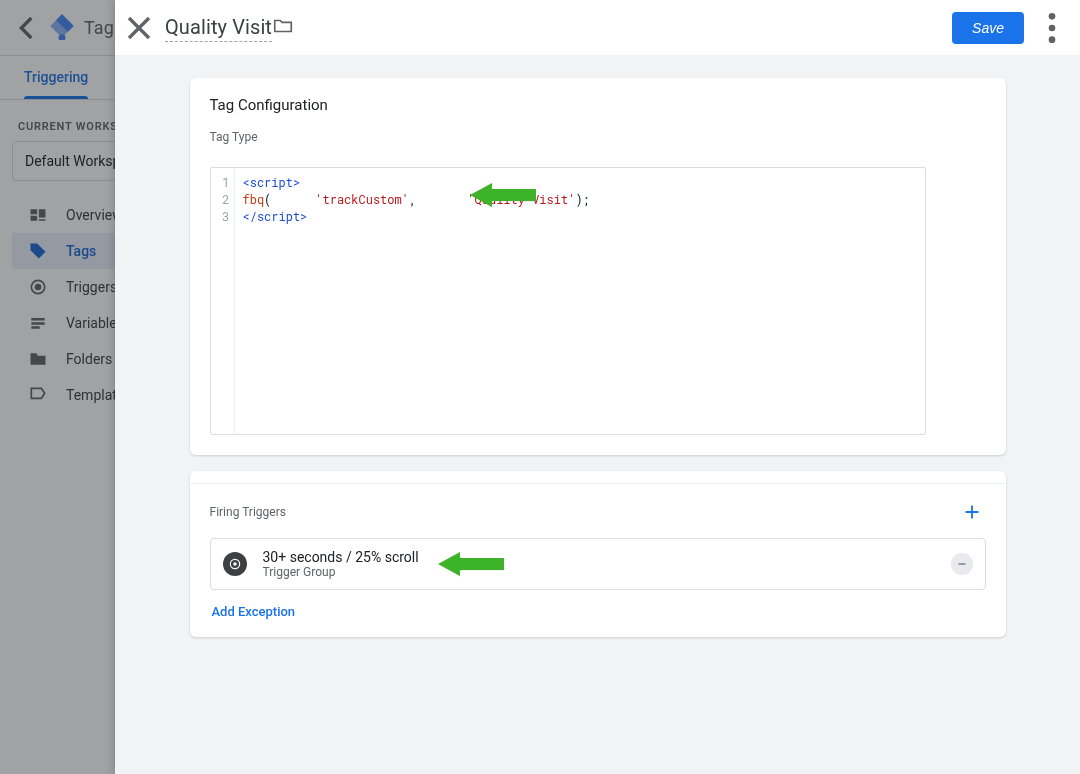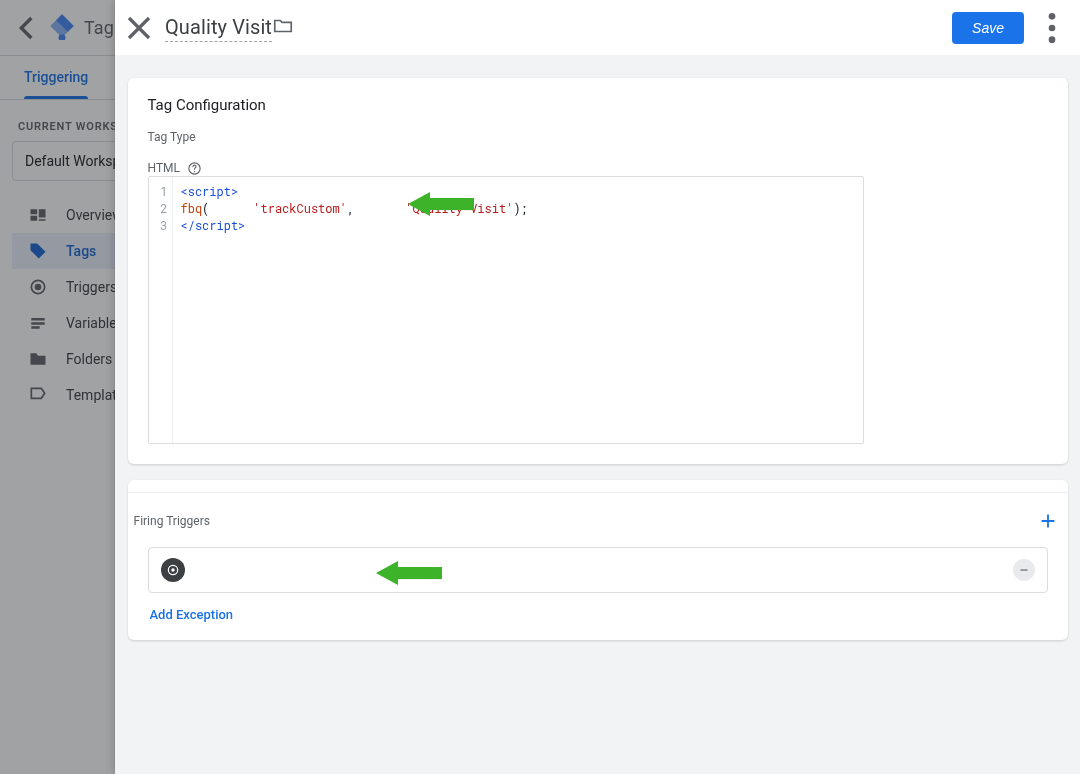--- a/index.html
+++ b/index.html
@@ -59,28 +59,28 @@
     }
     .folder-icon svg { width: 22px; height: 22px; color: #5f6368; }
     .panel-head .spacer { flex: 1; }
     .save-btn {
       height: 32px; padding: 0 20px; border-radius: 4px; background: #1a73e8; color:#fff; font-size: 14px; font-weight:500; border:none; cursor:pointer;font-style:italic;
     }
     .overflow-btn { margin-left: 8px; }
 
     .panel-body { flex:1; overflow:auto; display:flex; flex-direction:column; align-items:center; padding: 22px 0 30px; gap: 16px;}
     .card {
-      width: 940px; background:#fff; border-radius: 6px; box-shadow: 0 1px 2px rgba(60,64,67,.12), 0 1px 3px rgba(60,64,67,.08);
+      width: 816px; background:#fff; border-radius: 6px; box-shadow: 0 1px 2px rgba(60,64,67,.12), 0 1px 3px rgba(60,64,67,.08);
     }
     .card-h { padding: 18px 20px 2px; }
     .card-h h2 { font-size: 15px; font-weight: 400; color: #202124; }
 
     .section-inner { padding: 6px 20px 20px; }
 
-    .field-label { font-size: 12px; color: #5f6368; margin-top: 8px; margin-bottom: 16px; }
+    .field-label { font-size: 12px; color: #5f6368; margin-top: 8px; margin-bottom: 23px; }
 
     .tag-type-row {
       border: 1px solid #dadce0; border-radius: 4px; padding: 10px 12px; display:flex; align-items:center; gap: 16px;
     }
     .tag-type-row .tt-icon { width:30px; height:30px; border-radius:4px; display:flex; align-items:center; justify-content:center; }
     .tag-type-row .tt-icon svg{ width:22px; height:22px; color:#5f6368;}
     .tt-text .t1 { font-size: 14px; color:#202124; }
     .tt-text .t2 { font-size: 12px; color:#5f6368; }
 
     .html-label-row { display:flex; align-items:center; gap:6px; margin-top: 14px; }
@@ -97,21 +97,21 @@
     .tok-call{ color:#c2410c; }   
     .tok-str { color:#b91c1c;margin-left:44px; }   
     .tok-punc{ color:#111827; }
 
     .green-arrow {
       position:absolute; width:66px; height:28px; pointer-events:none;
       filter: drop-shadow(0 1px 0 rgba(0,0,0,.06));
     }
 
     
-    .trig-sub { padding: 14px 6px 4px; display:flex; align-items:center; justify-content: space-between;}
+    .trig-sub { padding: 14px 20px 4px; display:flex; align-items:center; justify-content: space-between;}
     .trig-sub .lbl { font-size: 12px; color:#5f6368; }
     .plus-btn svg{ width:22px; height:22px; color:#1a73e8; }
 
     .trigger-row {
       margin: 8px 20px 0; border:1px solid #dadce0; border-radius:4px; padding: 10px 12px; display:flex; align-items:center; gap:16px;
     }
     .trigger-row .tg-icon { width:24px; height:24px; border-radius:50%; background:#3c4043; display:flex; align-items:center; justify-content:center; }
     .trigger-row .tg-icon svg{ width:14px; height:14px; color:#fff;}
     .trigger-row .tg-text .t1{ font-size:14px; color:#202124;}
     .trigger-row .tg-text .t2{ font-size:12px; color:#5f6368;}
@@ -228,30 +228,20 @@
 
   <div class="panel-body">
 
     <div class="card">
       <div class="card-h">
           <h2>Tag Configuration</h2>
         </div>
       <div class="section-inner">
         <div class="field-label">Tag Type</div>
 
-        <div class="html-label-row">
-          <span class="field-label" style="margin:0">HTML</span>
-          <span class="q">
-            <svg viewBox="0 0 24 24" fill="none" stroke="currentColor" stroke-width="1.8">
-                <circle cx="12" cy="12" r="9"></circle>
-                <path d="M9.5 9a2.5 2.5 0 115 0c0 1.5-2.5 2-2.5 4" stroke-linecap="round"></path>
-                <circle cx="12" cy="17" r="1" fill="currentColor" stroke="none"></circle>
-              </svg>
-          </span>
-        </div>
 
         <div class="code-wrap">
           <div class="code-box" style="width:716px">
             <div class="gutter">
               <div>1</div>
               <div>2</div>
               <div>3</div>
             </div>
             <div class="code"><span class="tok-tag">&lt;script&gt;</span>
 <span class="tok-call">fbq</span><span class="tok-punc">(</span><span class="tok-str">'trackCustom'</span><span class="tok-punc">, </span><span class="tok-str">'Quality Visit'</span><span class="tok-punc">);</span>
@@ -277,20 +267,24 @@
       </div>
 
       <div class="trig-row-wrap">
         <div class="trigger-row">
           <div class="tg-icon">
             <svg viewBox="0 0 24 24" fill="none" stroke="currentColor" stroke-width="2">
                 <circle cx="12" cy="12" r="8"></circle>
                 <circle cx="12" cy="12" r="3" fill="currentColor" stroke="none"></circle>
               </svg>
           </div>
+          <div class="tg-text">
+            <div class="t1">30+ seconds / 25% scroll</div>
+            <div class="t2">Trigger Group</div>
+          </div>
           <div class="remove">
             <svg viewBox="0 0 24 24" fill="none" stroke="currentColor" stroke-width="2">
                 <path d="M6 12h12"></path>
               </svg>
           </div>
         </div>
 
         <svg class="green-arrow" style="left:248px; top:12px" viewBox="0 0 66 28">
           <polygon points="0,14 22,2 22,8 66,8 66,20 22,20 22,26" fill="#3db32a"></polygon>
         </svg>

